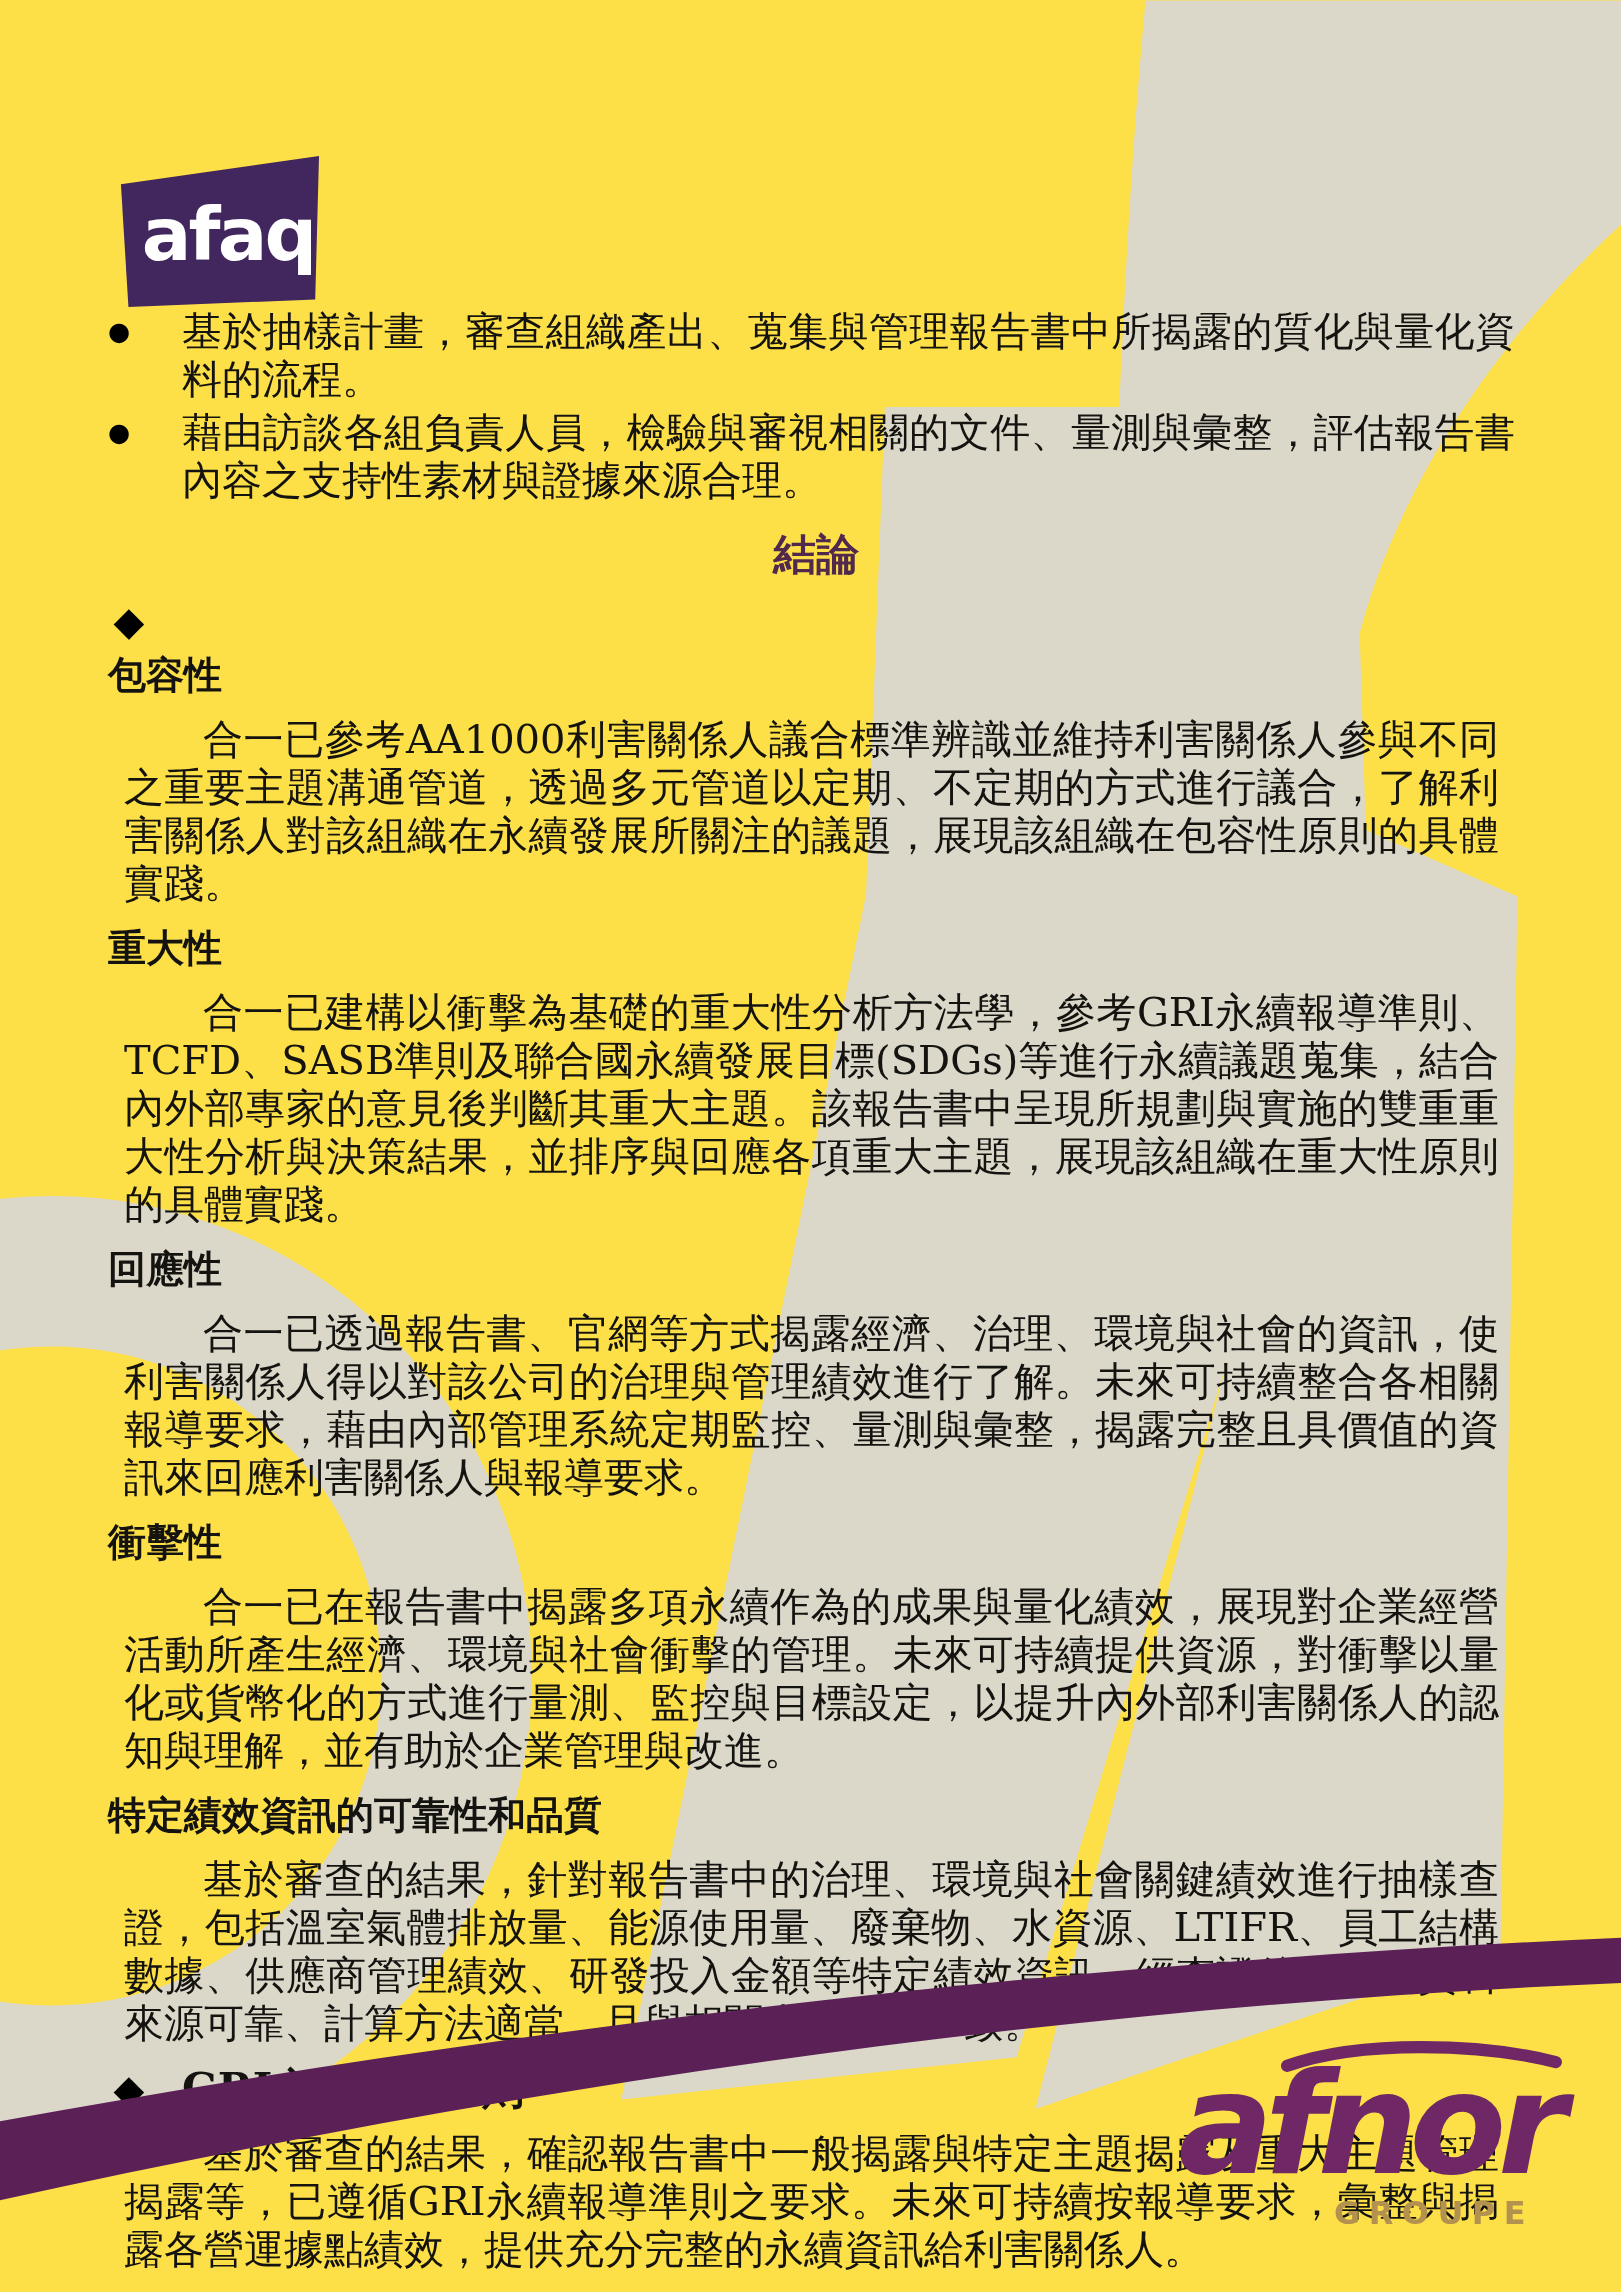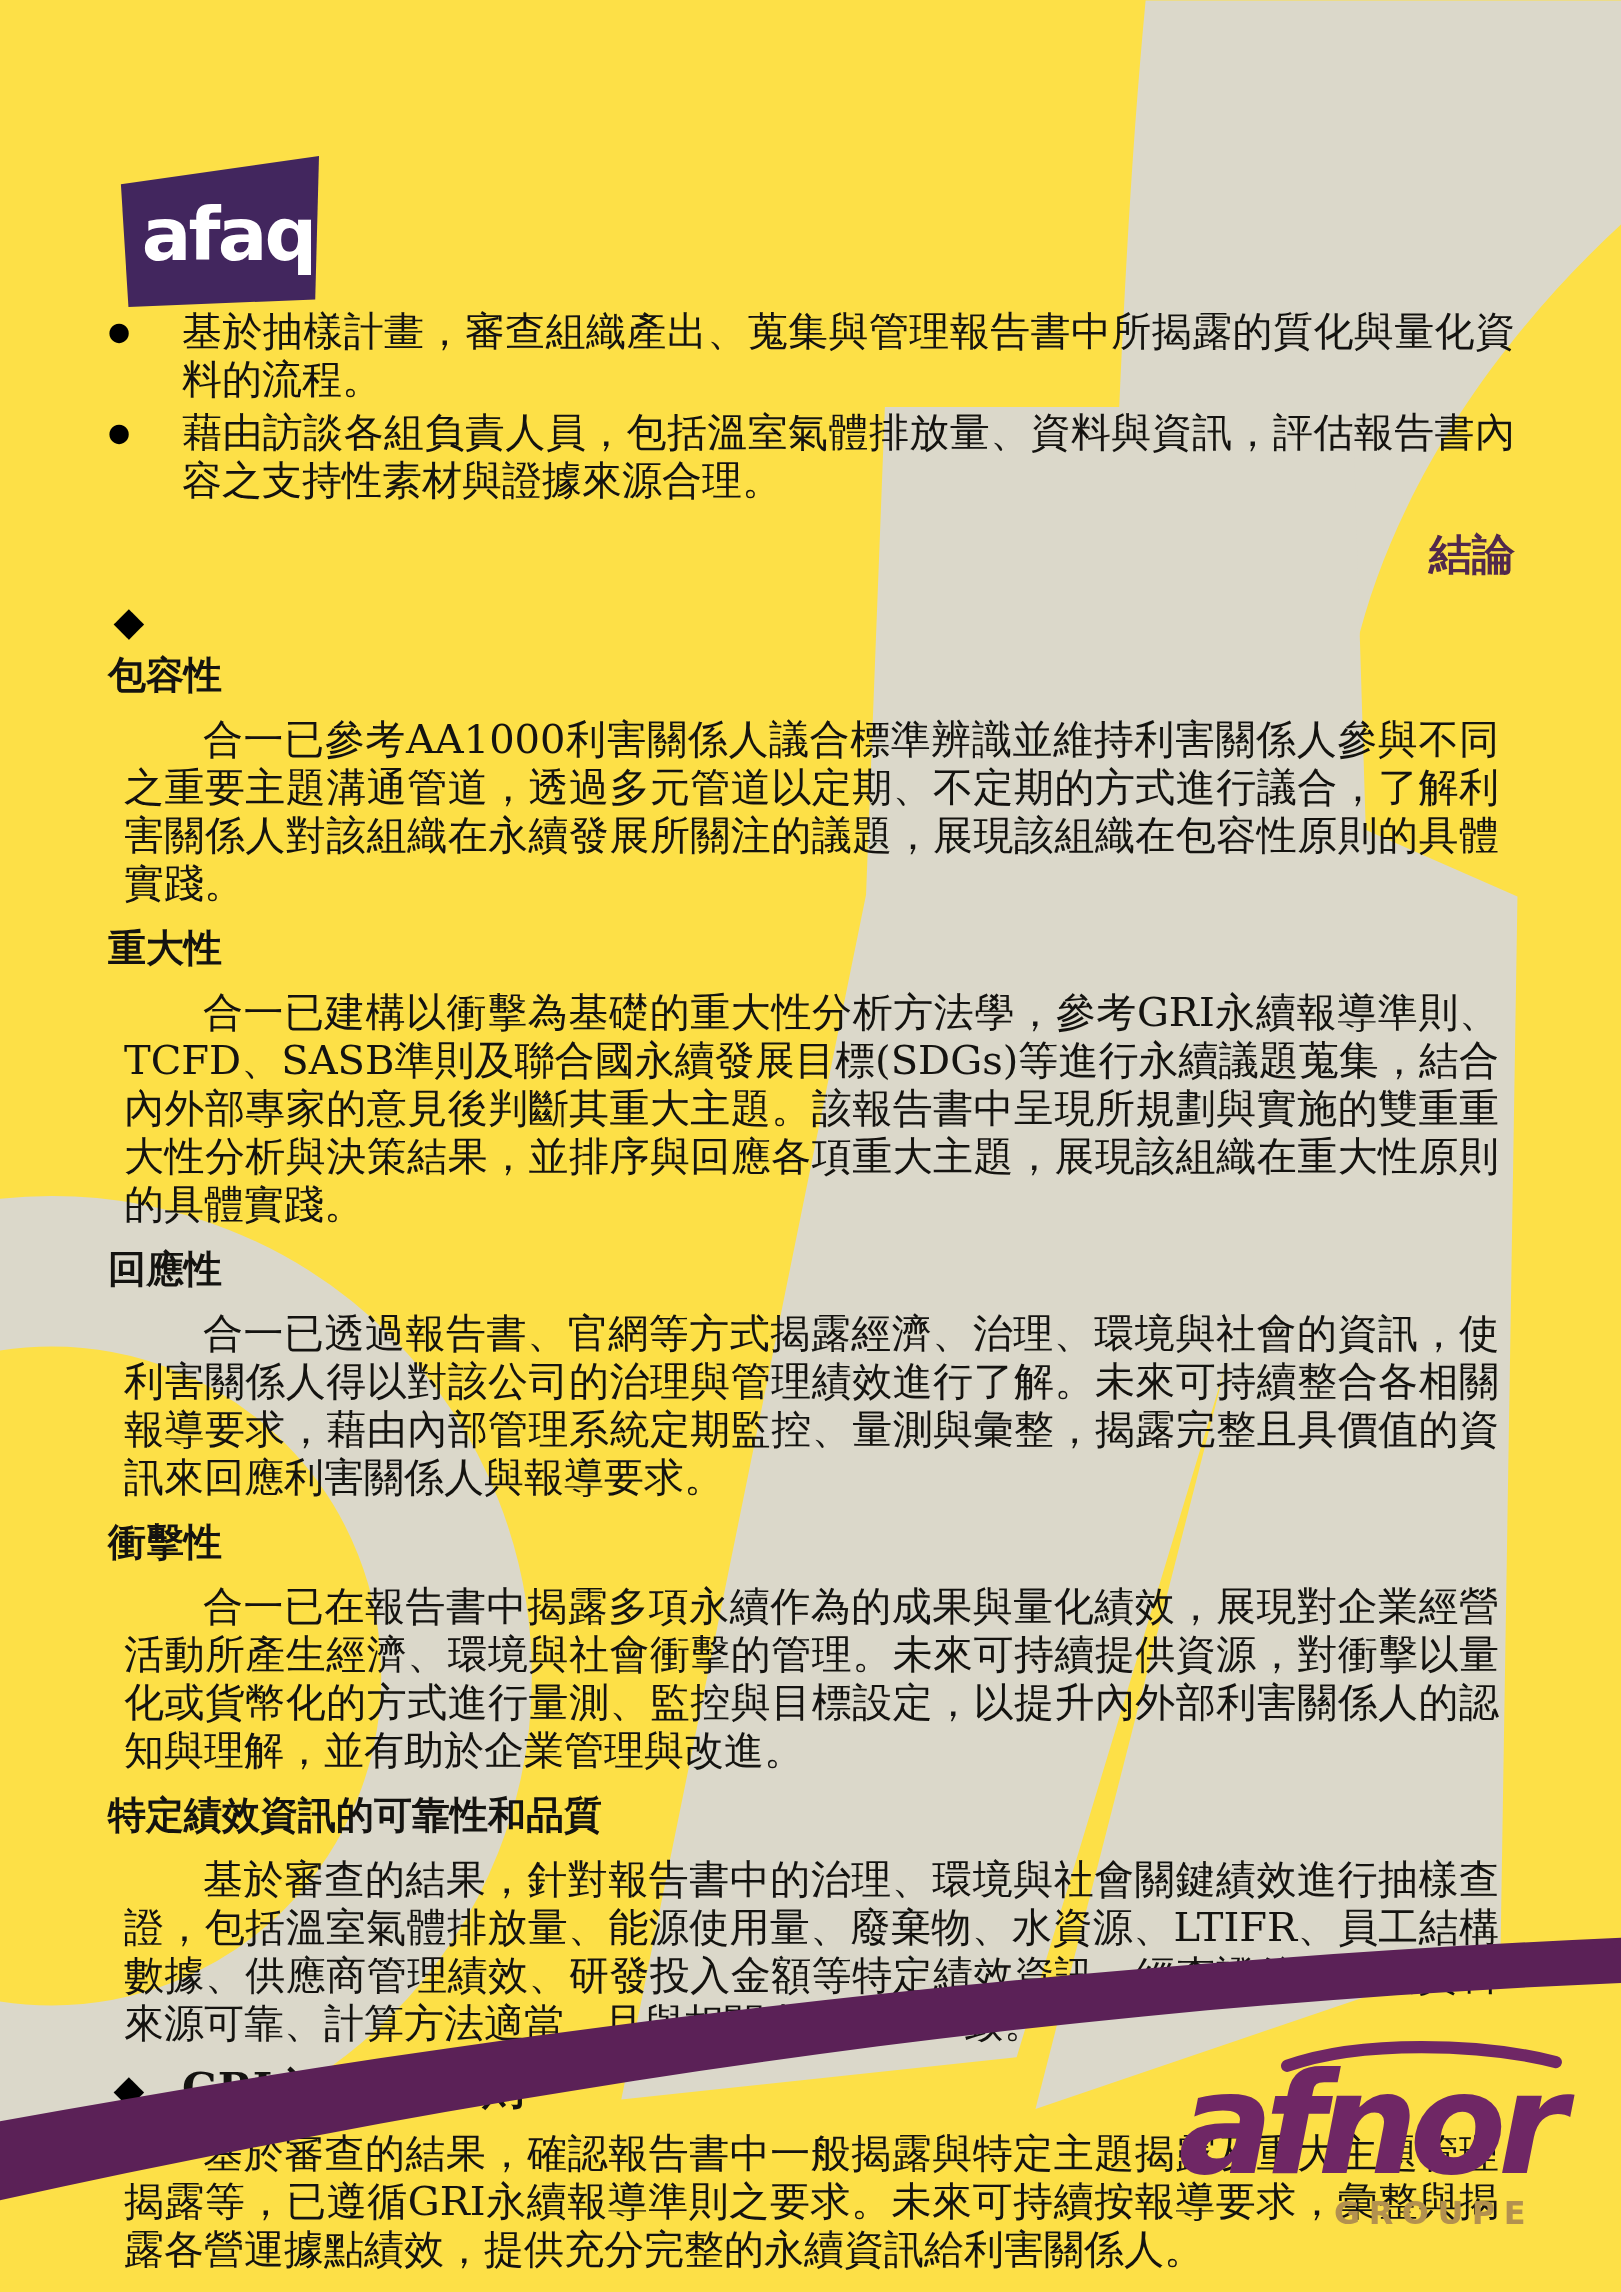--- a/index.html
+++ b/index.html
@@ -20,21 +20,21 @@
     position:absolute;left:108px;top:307px;width:1407px;
     font-size:40px;line-height:48px;
     text-align:justify;
   }
   .bullet{display:flex;margin:0 0 4.7px 0;}
   .bullet .marker{flex:0 0 74px;font-size:25.4px;line-height:48px;color:#000;}
   .bullet .btext{flex:1 1 auto;text-align:justify;}
   .conclusion-title{
     margin:26px 0 0 9.4px;
     font-size:43px;line-height:49px;font-weight:bold;
-    color:#51294c;text-align:right;
+    color:#51294c;text-align:center;
   }
   .dheading{display:flex;margin-top:17px;font-weight:bold;font-size:42px;line-height:49px;text-align:left;}
   .dheading .dicon{flex:0 0 74px;font-size:40px;line-height:49px;color:#000;padding-left:5.6px;box-sizing:border-box;}
   .sub{margin-top:5.6px;font-weight:bold;font-size:38px;line-height:49px;text-align:left;}
   p.body{margin:16px;text-indent:79px;}
   
   .afnor-logo{position:absolute;left:1172px;top:2032px;width:405px;height:202px;}
 </style>
 </head>
 <body>
@@ -63,21 +63,21 @@
   </svg>
 
   <div class="content">
 
     <div class="bullet">
       <span class="marker">●</span>
       <span class="btext">基於抽樣計畫，審查組織產出、蒐集與管理報告書中所揭露的質化與量化資料的流程。</span>
     </div>
     <div class="bullet">
       <span class="marker">●</span>
-      <span class="btext">藉由訪談各組負責人員，包括溫室氣體排放量、資料與資訊，評估報告書內容之支持性素材與證據來源合理。</span>
+      <span class="btext">藉由訪談各組負責人員，檢驗與審視相關的文件、量測與彙整，評估報告書內容之支持性素材與證據來源合理。</span>
     </div>
 
     <div class="conclusion-title">結論</div>
 
     <div class="dheading">
       <span class="dicon">◆</span>
     </div>
 
     <div class="sub">包容性</div>
     <p class="body">合一已參考AA1000利害關係人議合標準辨識並維持利害關係人參與不同之重要主題溝通管道，透過多元管道以定期、不定期的方式進行議合，了解利害關係人對該組織在永續發展所關注的議題，展現該組織在包容性原則的具體實踐。</p>

